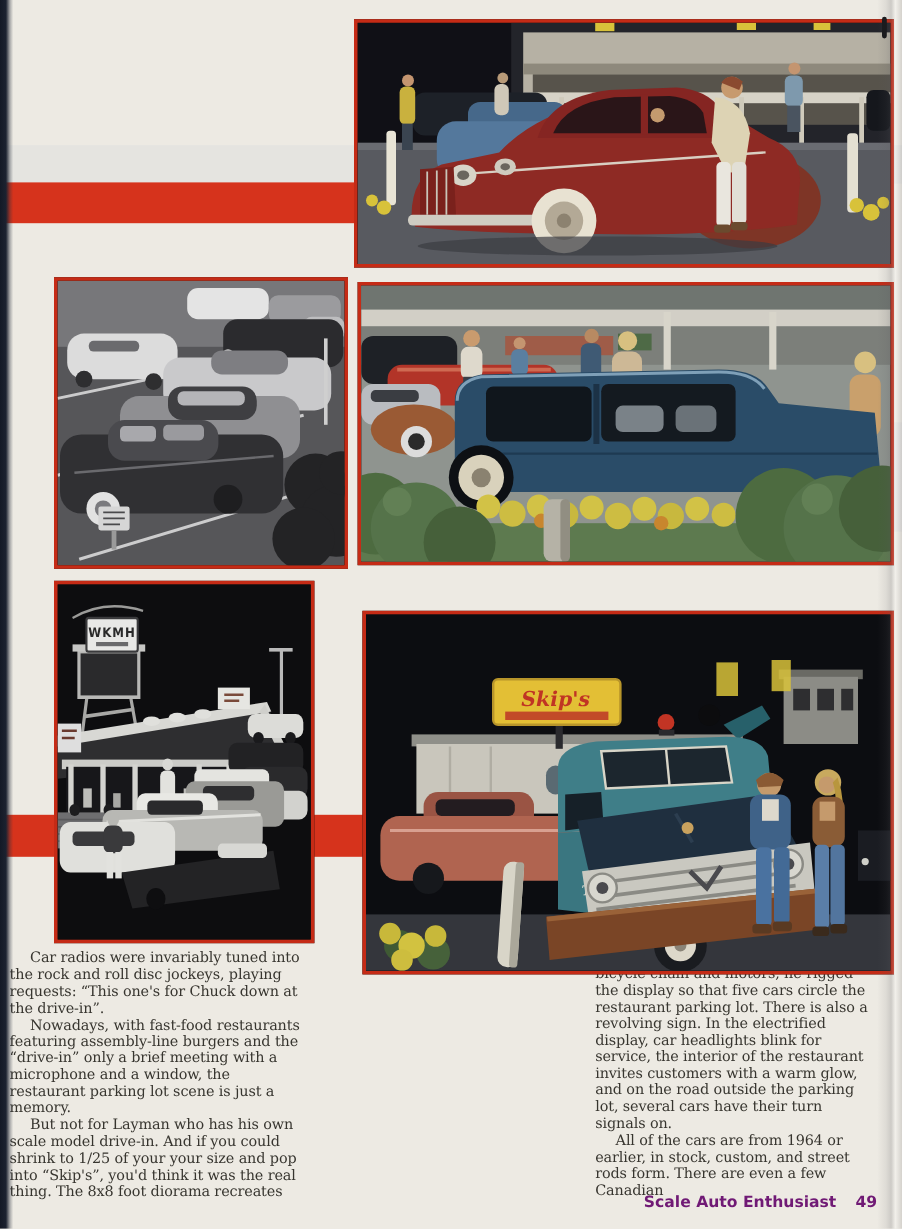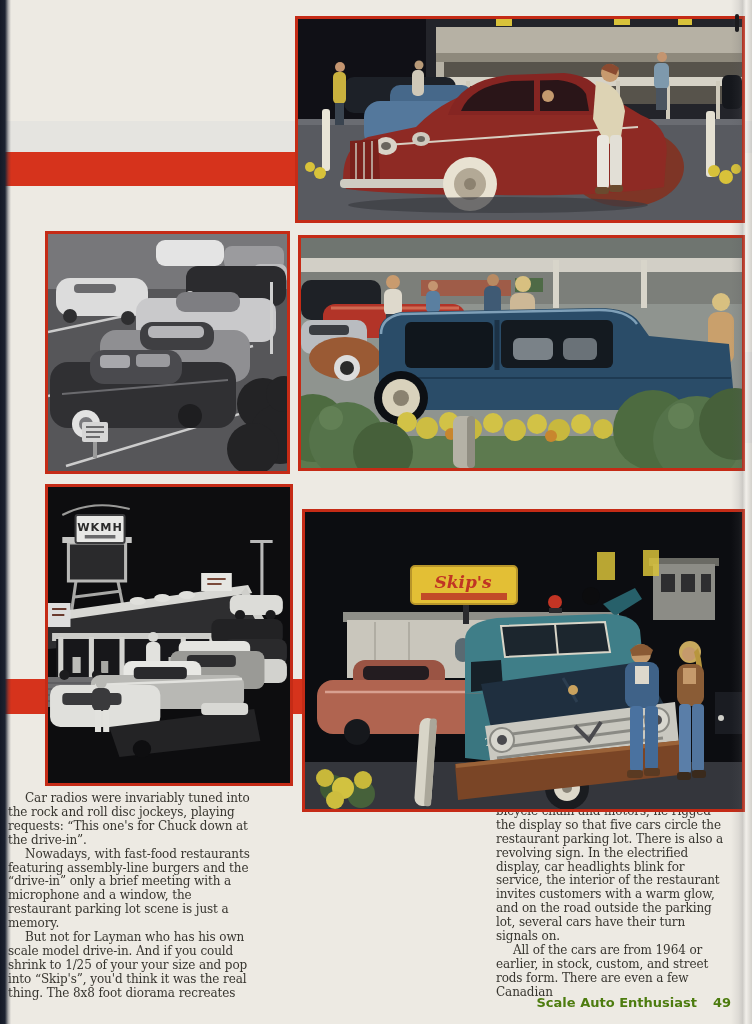--- a/index.html
+++ b/index.html
@@ -15,31 +15,31 @@
     background:linear-gradient(90deg,#141926 0%,#1c2230 45%,rgba(40,46,60,.35) 75%,rgba(40,46,60,0) 100%);}
   .right-shade{left:731px;top:0;width:21px;height:1024px;z-index:29;pointer-events:none;
     background:linear-gradient(90deg,rgba(0,0,0,0) 0%,rgba(90,90,95,.10) 35%,rgba(90,90,95,.22) 55%,rgba(255,255,255,.25) 72%,rgba(60,60,65,.15) 100%);}
   .edge-dash{left:735px;top:14px;width:4px;height:18px;background:#1b1b1e;border-radius:2px;z-index:31;}
   
   .photo{position:absolute;box-sizing:border-box;border:3px solid #c52b16;background:#111;z-index:10;}
   .photo svg{display:block;width:100%;height:100%;}
   .photo-top{left:255px;top:0;width:450px;height:207px;}
   .photo-midleft{left:5px;top:215px;width:245px;height:243px;}
   .photo-midright{left:258px;top:219px;width:447px;height:236px;}
-  .photo-botleft{left:5px;top:468px;width:248px;height:302px;}
+  .photo-botleft{left:5px;top:468px;width:217px;height:302px;}
   .photo-botright{left:262px;top:493px;width:443px;height:303px;}
   
   .col{position:absolute;color:#37352f;}
   .col p{margin:0;font-size:12px;line-height:13.9px;letter-spacing:-0.1px;}
   .col p.indent{text-indent:17px;}
   .col1{left:8px;top:792px;width:245px;}
   .col2{left:262px;top:791px;width:228px;}
   .col3{left:496px;top:791px;width:234px;}
   .footer{position:absolute;left:380px;top:995px;width:351px;text-align:right;
-    font-family:"DejaVu Sans", sans-serif;font-weight:bold;font-size:13px;color:#4d7c0f;}
+    font-family:"DejaVu Sans", sans-serif;font-weight:bold;font-size:13px;color:#701a75;}
   .footer .pagenum{margin-left:16px;}
   svg text{font-family:"DejaVu Sans", sans-serif;}
   svg text.script{font-family:"DejaVu Serif", serif;font-style:italic;}
 </style>
 </head>
 <body>
 
 <div>
 
   <div class="abs band-gray1"></div>

